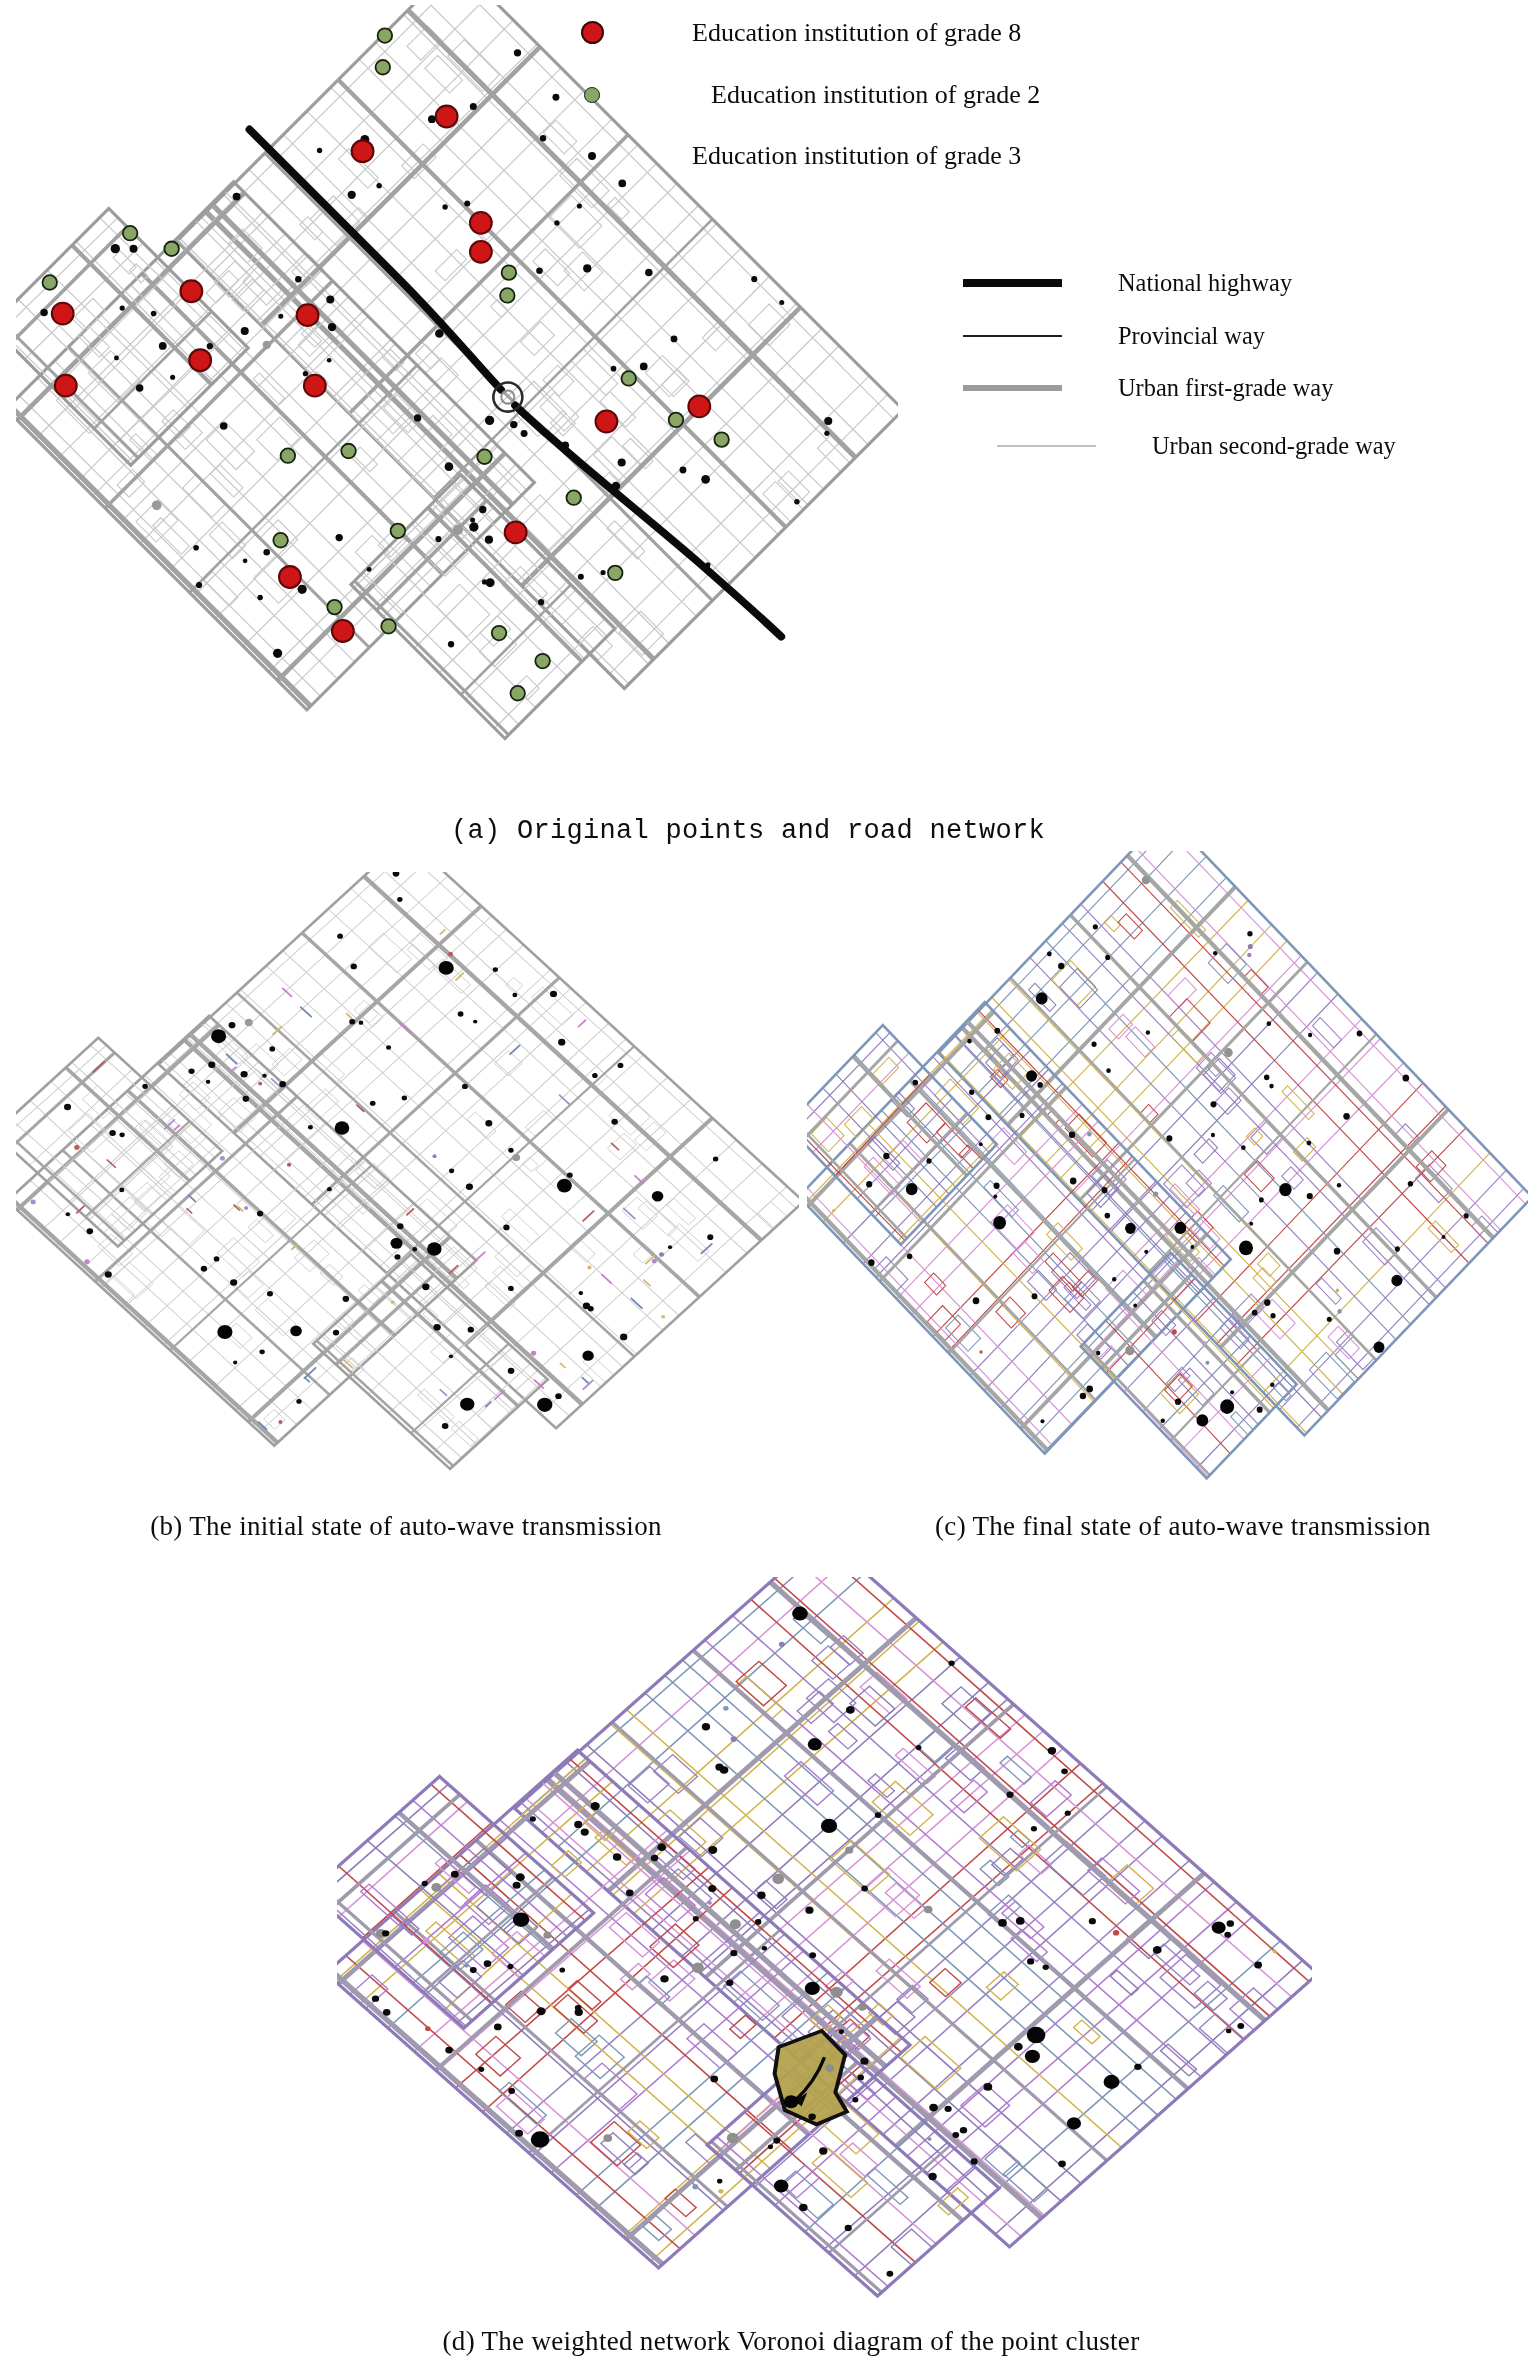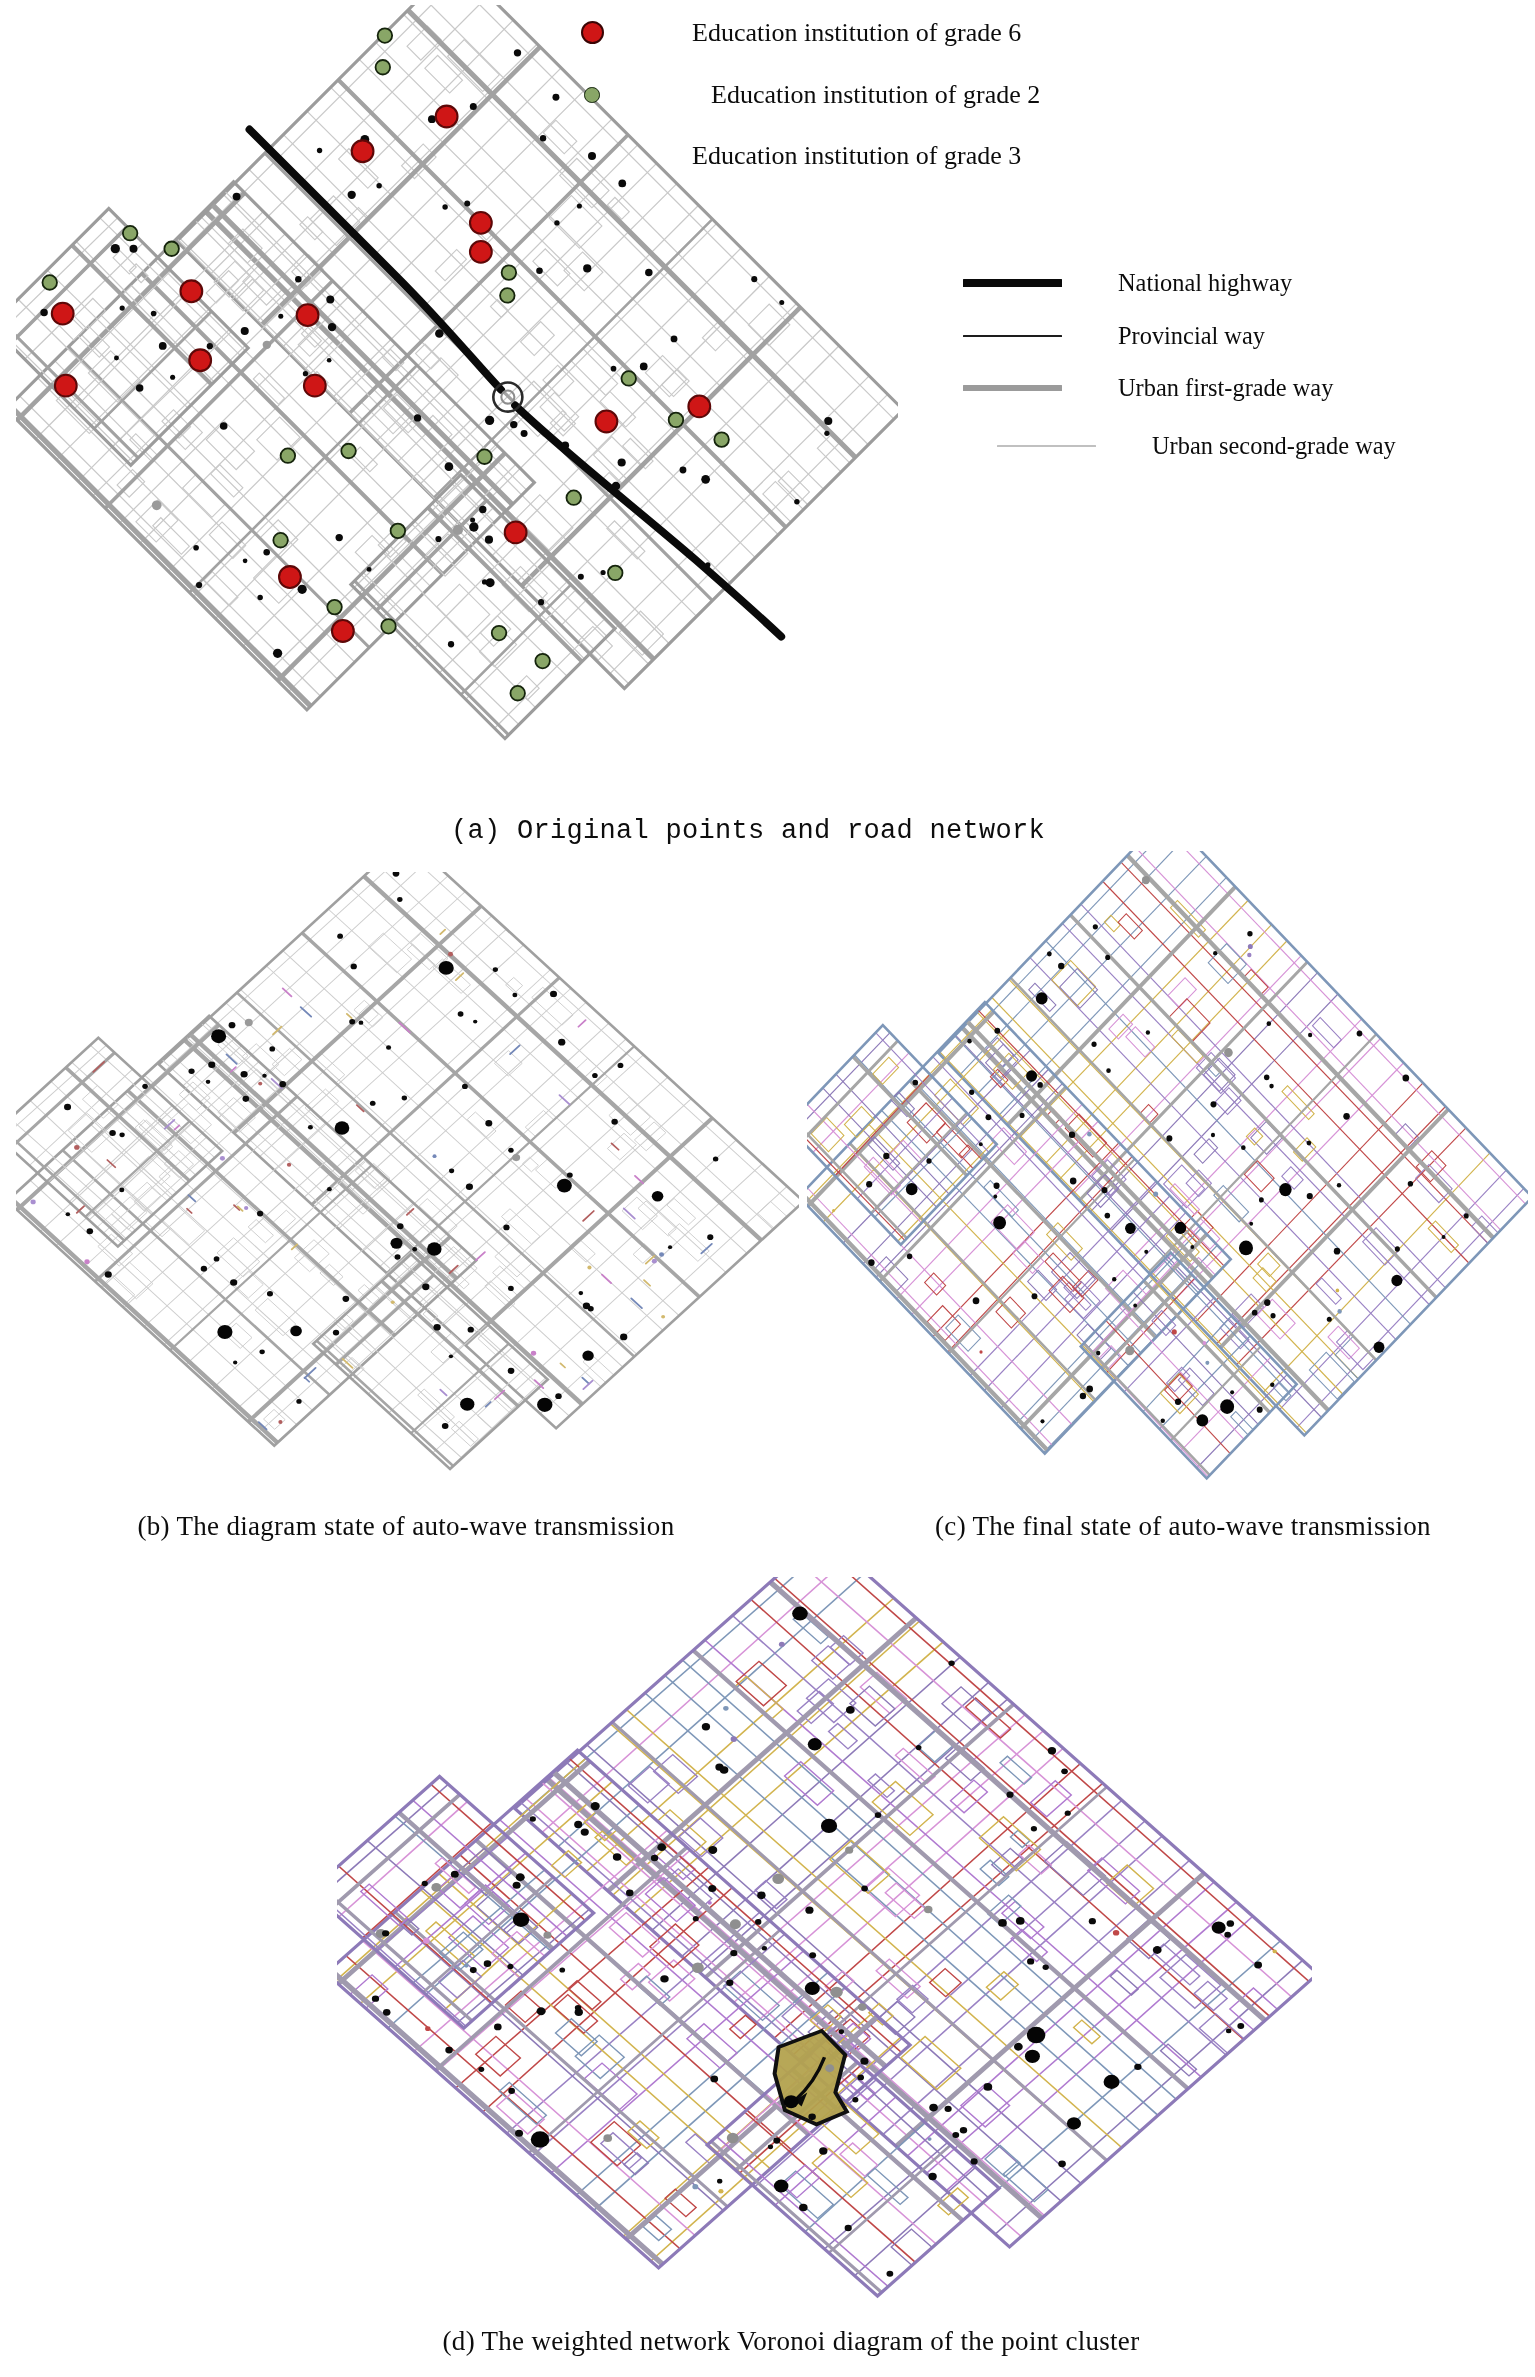--- a/index.html
+++ b/index.html
@@ -1484,21 +1484,21 @@
         <circle cx="354.0169110810957" cy="1106.6854163248072" r="16.193903480190784" fill="#050505"></circle>
         <circle cx="828.7488112573947" cy="809.3813378410794" r="13.07115636114031" fill="#050505"></circle>
       </g>
     </svg>
 
   <div id="point-legend">
       <div class="legend-row" style="left: 568px; top: 8.8px;">
         <div class="pl-markerbox">
           <div class="dot-marker" style="width: 23px; height: 23px; background: rgb(207, 22, 22); border: 2.1px solid rgb(58, 5, 5);"></div>
         </div>
-        <div class="pl-label">Education institution of grade 6</div>
+        <div class="pl-label">Education institution of grade 8</div>
       </div>
       <div class="legend-row" style="left: 568px; top: 71px; gap: 19px;">
         <div class="pl-markerbox">
           <div class="dot-marker" style="width: 15.6px; height: 15.6px; background: rgb(137, 166, 103); border: 1.6px solid rgb(19, 36, 11);"></div>
         </div>
         <div class="pl-label">Education institution of grade 2</div>
       </div>
       <div class="legend-row" style="left: 568px; top: 132px;">
         <div class="pl-markerbox">
           <div class="dot-marker" style="width: 8.3px; height: 8.3px; background: rgb(10, 10, 10);"></div>
@@ -1527,17 +1527,17 @@
       </div>
       <div class="legend-row" style="left: 997px; top: 422px;">
         <div class="rl-linebox">
           <div class="rl-line" style="height: 2.6px; background: rgb(192, 192, 192);"></div>
         </div>
         <div class="rl-label">Urban second-grade way</div>
       </div>
     </div>
 
   <div class="caption" id="cap-a" style="left: 748px; top: 816px; font-family: Liberation Mono, monospace;">(a) Original points and road network</div>
-  <div class="caption" id="cap-b" style="left: 406px; top: 1511px;">(b) The diagram state of auto-wave transmission</div>
+  <div class="caption" id="cap-b" style="left: 406px; top: 1511px;">(b) The initial state of auto-wave transmission</div>
   <div class="caption" id="cap-d" style="left: 791px; top: 2326px;">(d) The weighted network Voronoi diagram of the point cluster</div>
   <div class="caption" id="cap-c" style="left: 1183px; top: 1511px;">(c) The final state of auto-wave transmission</div>
 </div>
 
 
 </body></html>

